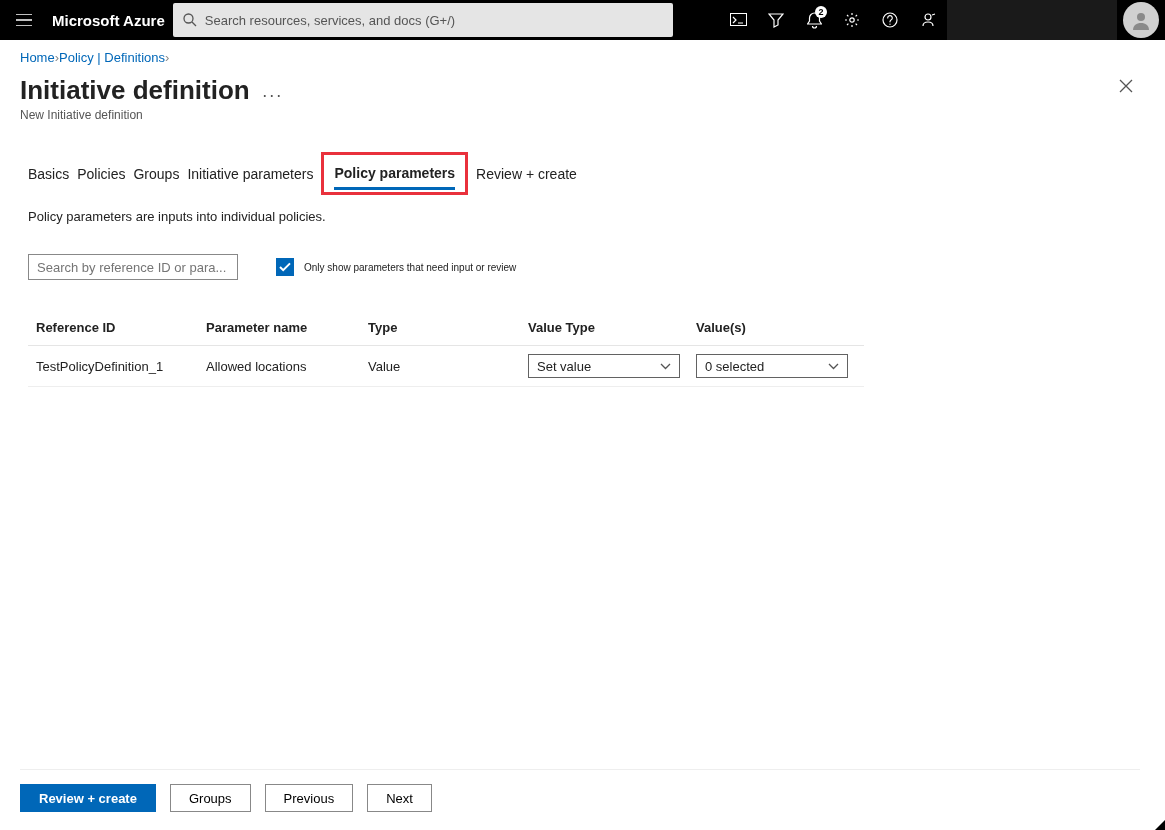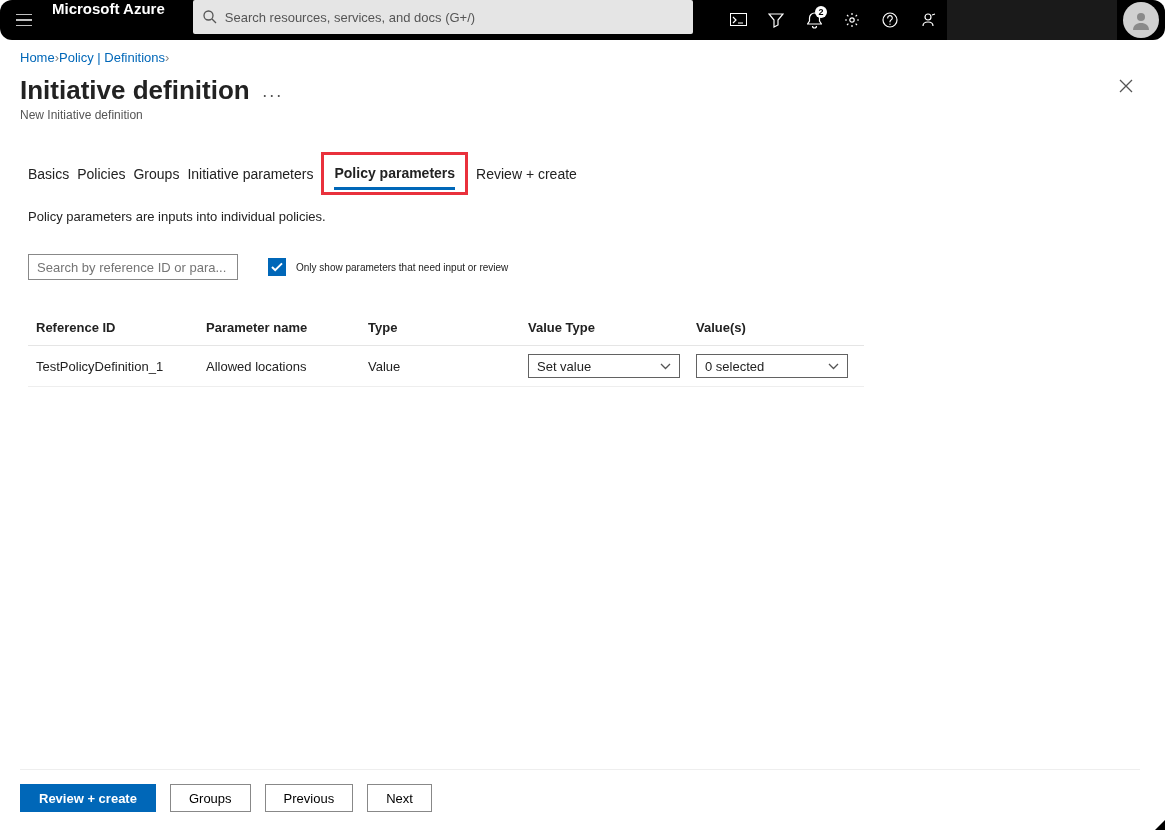--- a/index.html
+++ b/index.html
@@ -1,22 +1,22 @@
 <!DOCTYPE html>
 <html><head>
 <meta charset="utf-8">
 <style>
 * { margin: 0; padding: 0; box-sizing: border-box; font-family: "Segoe UI", Arial, sans-serif; }
 body { width: 1165px; height: 830px; background: #fff; overflow: hidden; position: relative; }
 
 
-.topbar { height: 40px; background: #000; display: flex; color: #fff; border-radius: 12px; }
+.topbar { height: 40px; background: #000; display: flex; align-items: center; color: #fff; }
 .hamburger { width: 48px; height: 40px; display: flex; align-items: center; justify-content: center; cursor: pointer; }
 .brand { font-size: 15px; font-weight: 600; padding: 0 8px 0 4px; white-space: nowrap; }
-.searchbox { flex: 0 0 500px; height: 28px; background: #e5e5e5; border-radius: 2px; margin-left: 20px; display: flex; align-items: center; padding: 17px 10px; color: #555; }
+.searchbox { flex: 0 0 500px; height: 28px; background: #e5e5e5; border-radius: 2px; display: flex; align-items: center; padding: 17px 10px; color: #555; }
 .searchbox svg { margin-right: 8px; flex-shrink: 0; }
 .searchbox span { font-size: 13px; color: #555; }
 .top-icons { margin-left: auto; display: flex; align-items: center; height: 40px; }
 .ticon { width: 38px; height: 40px; display: flex; align-items: center; justify-content: center; cursor: pointer; position: relative; }
 .badge { position: absolute; top: 6px; right: 6px; background: #fff; color: #000; border-radius: 50%; font-size: 9px; font-weight: 600; width: 12px; height: 12px; display: flex; align-items: center; justify-content: center; }
 .dark-strip { width: 170px; height: 40px; background: #1a1a1a; }
 .avatar { width: 36px; height: 36px; border-radius: 50%; background: #d0d0d0; margin: 0 6px; display: flex; align-items: center; justify-content: center; }
 
 
 .crumbs { padding: 10px 20px 4px; font-size: 13px; display: flex; align-items: center; }
@@ -32,21 +32,21 @@
 
 
 .tabs { margin: 30px 20px 0 28px; display: flex; align-items: center; gap: 8px; position: relative; }
 .tab { font-size: 14px; color: #222; padding: 6px 0; cursor: pointer; white-space: nowrap; }
 .tab.active { font-weight: 600; border-bottom: 3px solid #0067b8; text-align: center; }
 .tab-highlight { border: 3px solid #e9313c; padding: 4px 10px 2px; }
 
 .desc { margin: 14px 20px 0 28px; font-size: 13px; color: #222; }
 
 
-.filter-row { margin: 30px 20px 0 28px; display: flex; align-items: center; gap: 30px; }
+.filter-row { margin: 30px 20px 0 28px; display: flex; align-items: center; gap: 38px; }
 .search-input { width: 210px; height: 26px; border: 1px solid #888; font-size: 13px; padding: 0 8px; color: #666; background: #fff; }
 .chk-wrap { display: flex; align-items: center; gap: 10px; }
 .chk { width: 18px; height: 18px; background: #0067b8; display: flex; align-items: center; justify-content: center; }
 .chk svg { display: block; }
 .chk-label { font-size: 10px; color: #222; }
 
 
 .ptable { margin: 30px 20px 0 28px; width: 836px; }
 .thead, .trow { display: grid; grid-template-columns: 170px 162px 160px 168px 170px; align-items: center; }
 .thead { padding: 10px 8px; border-bottom: 1px solid #e5e5e5; }

